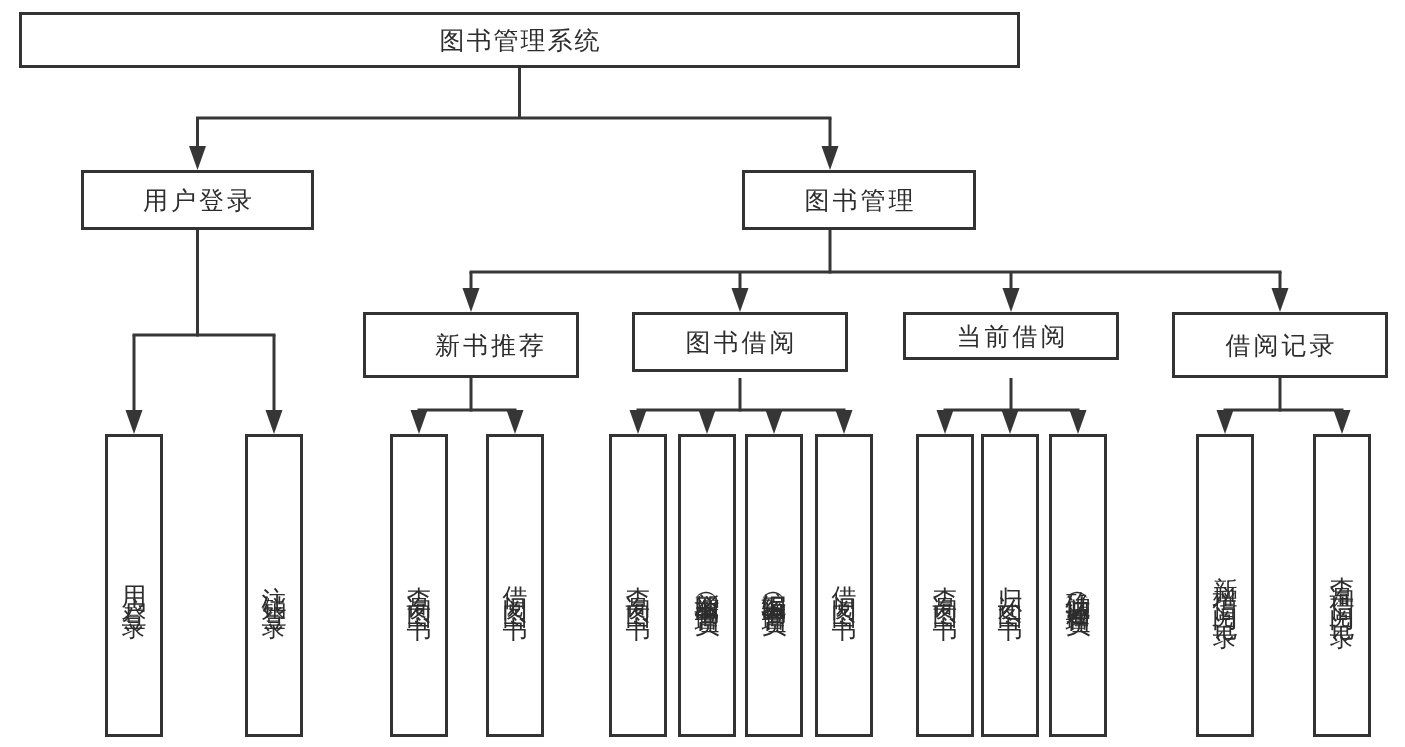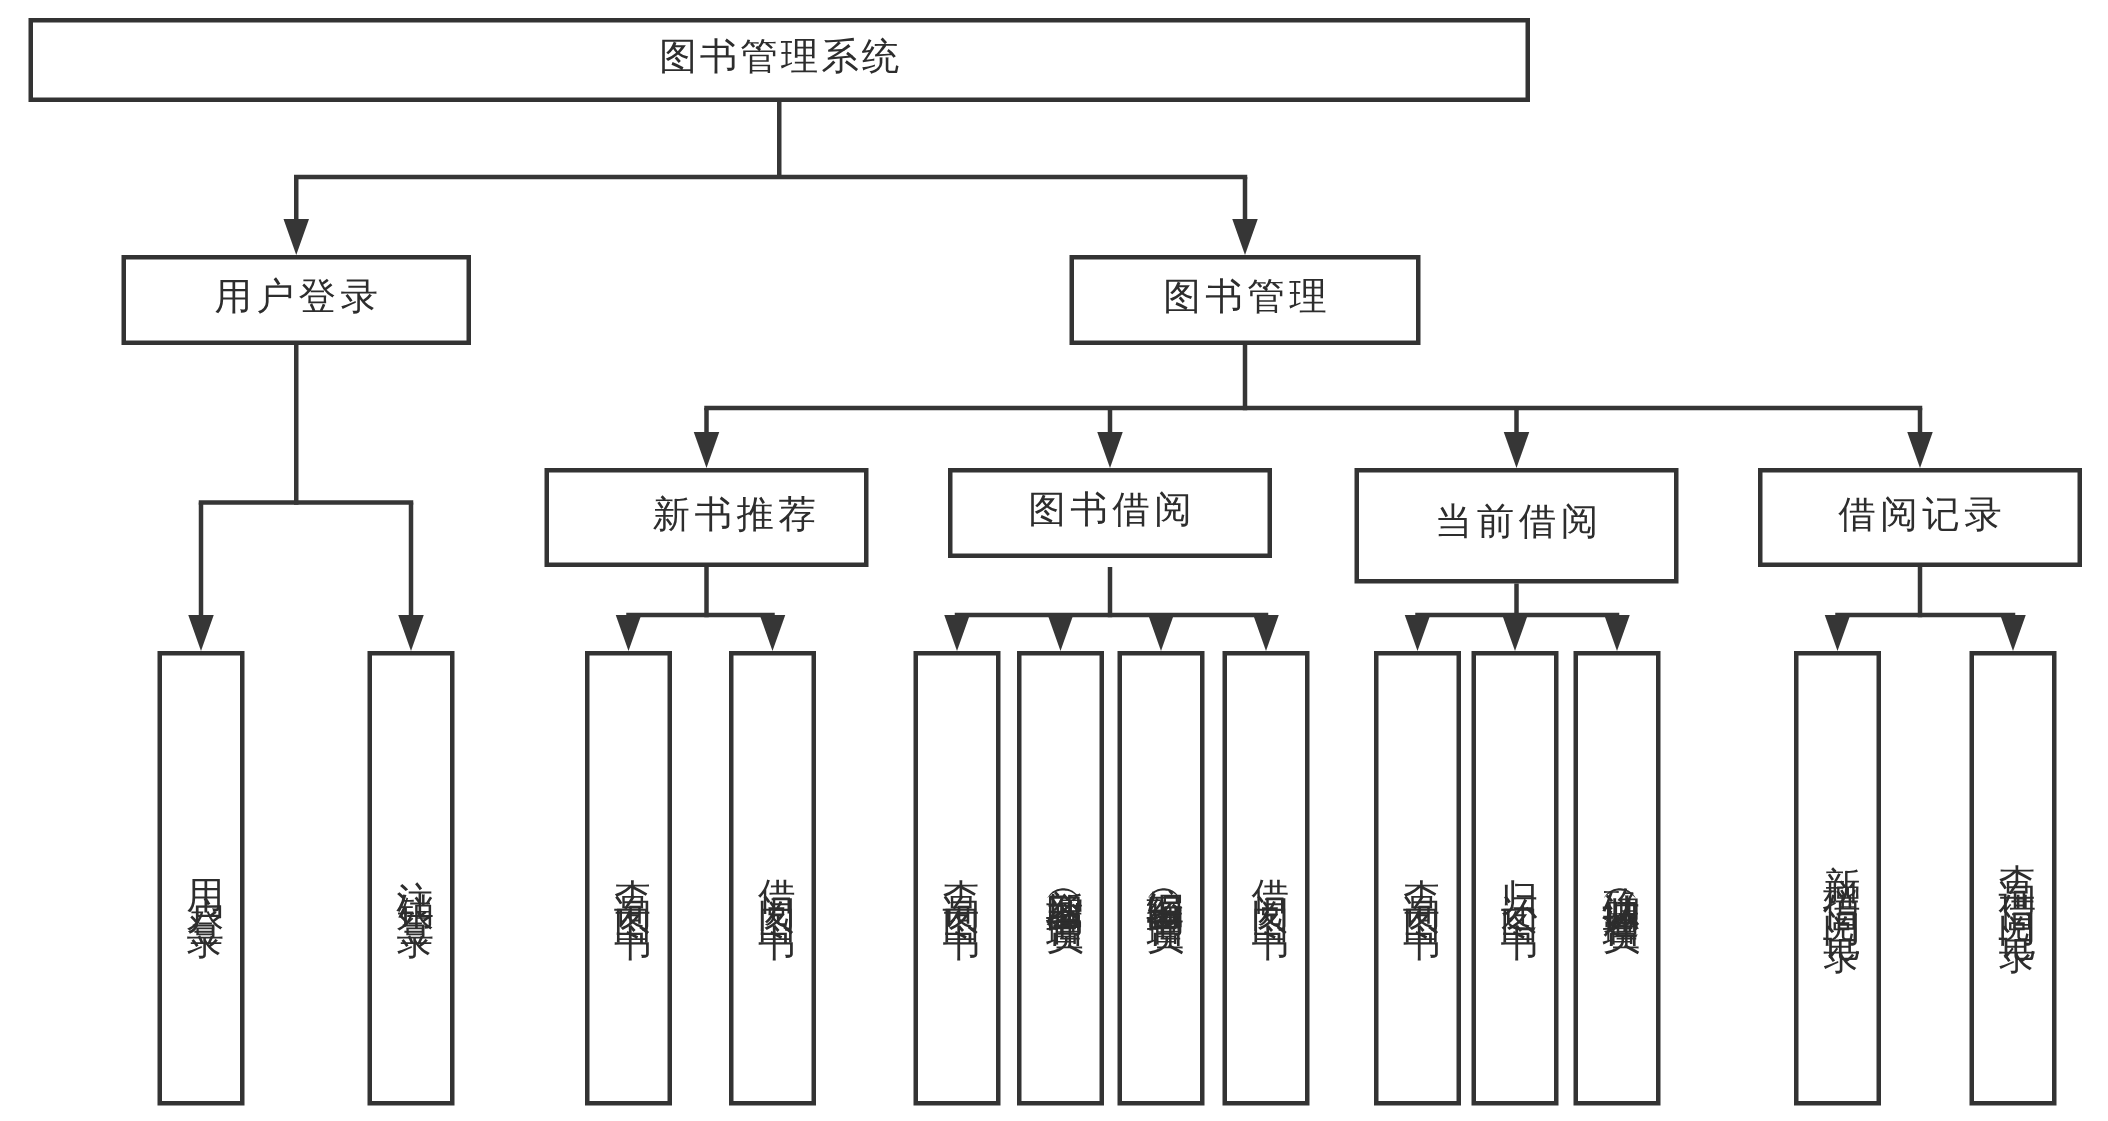--- a/index.html
+++ b/index.html
@@ -14,21 +14,20 @@
   body{
     background:var(--bg);
     font-family:"Liberation Sans", sans-serif;
   }
   .canvas{
     position:relative;
     width:1405px;
     height:747px;
     background:var(--bg);
     overflow:hidden;
-    font-family:Liberation Mono, monospace;
   }
   #connectors{
     position:absolute;
     left:0;top:0;
     width:1405px;height:747px;
   }
   #nodes{position:absolute;left:0;top:0;width:100%;height:100%;}
   .node{
     position:absolute;
     box-sizing:border-box;
@@ -129,30 +128,30 @@
       <line x1="1342" y1="410" x2="1342" y2="414" stroke="var(--line)" stroke-width="3"></line>
       <polygon points="1333.5,410 1350.5,410 1342,434" fill="var(--line)"></polygon>
     </svg>
   <div id="nodes">
       <div class="node horiz" style="left: 19px; top: 12px; width: 1001px; height: 56px;">
         <span class="lbl root-lbl">图书管理系统</span>
       </div>
       <div class="node horiz" style="left: 81px; top: 170px; width: 233px; height: 60px;">
         <span class="lbl">用户登录</span>
       </div>
-      <div class="node horiz" style="left: 713px; top: 170px; width: 234px; height: 60px;">
+      <div class="node horiz" style="left: 742px; top: 170px; width: 234px; height: 60px;">
         <span class="lbl">图书管理</span>
       </div>
       <div class="node horiz" style="left: 363px; top: 312px; width: 216px; height: 66px; padding-left: 37px;">
         <span class="lbl">新书推荐</span>
       </div>
       <div class="node horiz" style="left: 632px; top: 312px; width: 216px; height: 60px;">
         <span class="lbl">图书借阅</span>
       </div>
-      <div class="node horiz" style="left: 903px; top: 312px; width: 216px; height: 77px;">
+      <div class="node horiz" style="left: 903px; top: 312px; width: 216px; height: 48px;">
         <span class="lbl">当前借阅</span>
       </div>
       <div class="node horiz" style="left: 1172px; top: 312px; width: 216px; height: 66px;">
         <span class="lbl">借阅记录</span>
       </div>
       <div class="node vert" style="left: 105px; top: 434px; width: 58px; height: 303px;">
         <span class="lbl">用户登录</span>
       </div>
       <div class="node vert" style="left: 245px; top: 434px; width: 58px; height: 303px;">
         <span class="lbl">注销登录</span>

